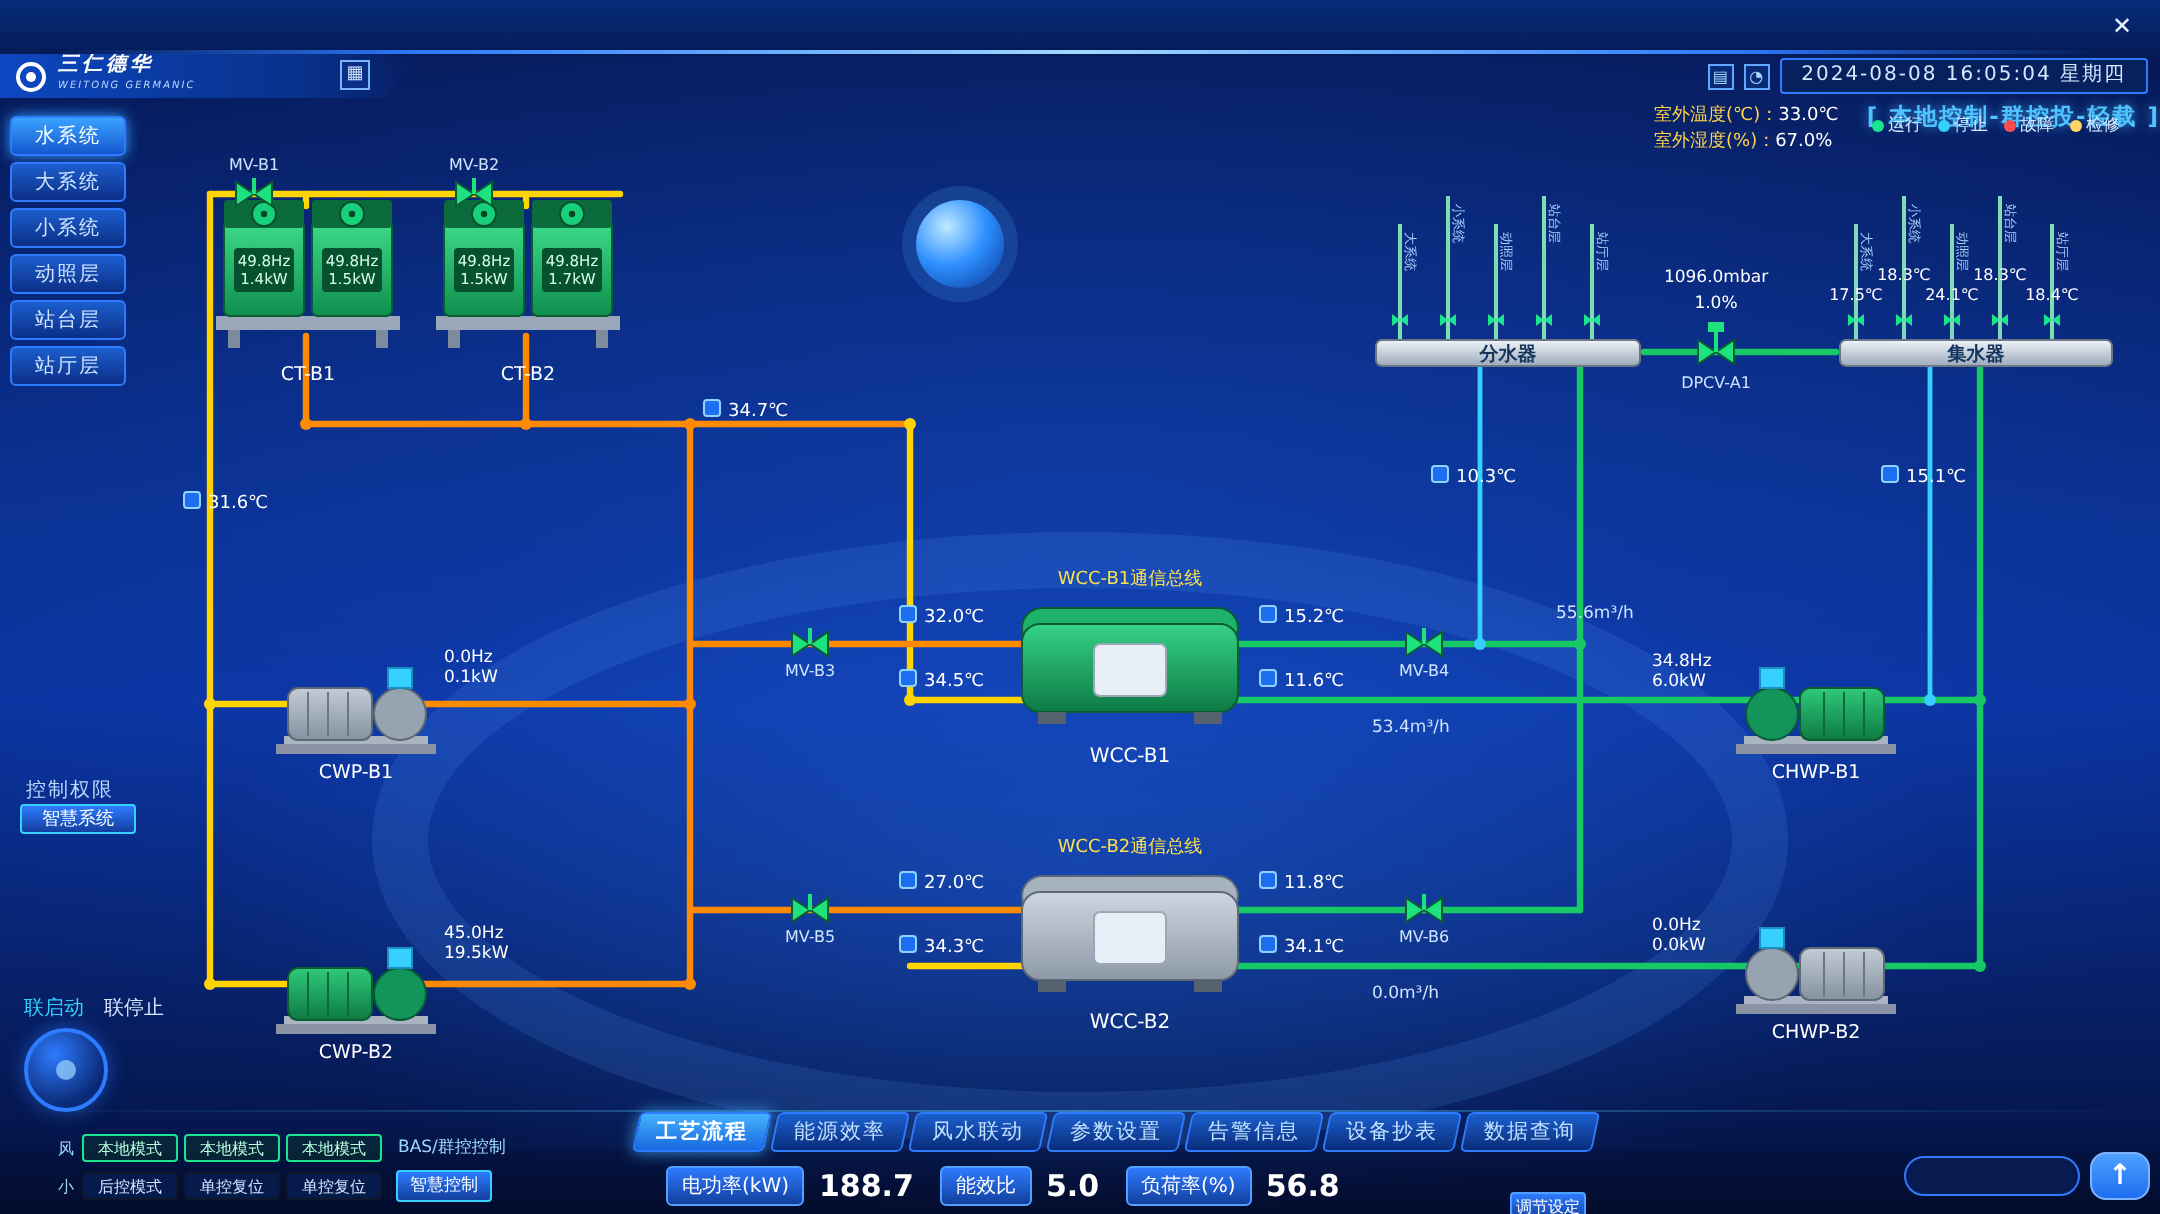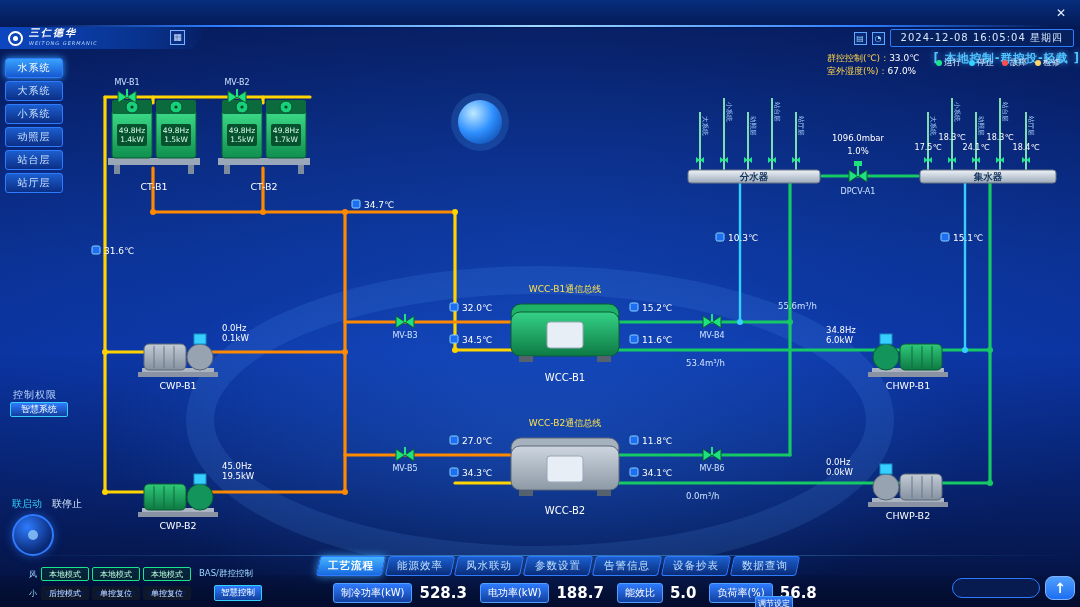--- a/index.html
+++ b/index.html
@@ -83,24 +83,24 @@
   .metric{display:flex;align-items:center;gap:7px;}
   .metric-label{background:linear-gradient(180deg,#2e7bff,#123f9e);border:1px solid #4fa0ff;border-radius:3px;
     font-size:10px;padding:2px 7px;color:#fff;white-space:nowrap;}
   .metric-value{font-size:15px;font-weight:bold;color:#fff;}
   .mode-panel{position:absolute;left:28px;top:567px;font-size:8px;}
   .mode-row{display:flex;align-items:center;gap:3px;margin-bottom:4px;}
   .row-label{width:10px;color:#9fd8ff;font-size:8px;text-align:center;}
   .mode-btn{width:48px;height:14px;font-size:8px;display:flex;align-items:center;justify-content:center;
     cursor:pointer;border-radius:2px;white-space:nowrap;}
   .mode-btn.green{border:1px solid #19e68c;color:#baffdd;background:rgba(10,60,40,.4);}
-  .mode-btn.blue{border:5px solid #0f172a;color:#cfe4ff;background:rgba(10,40,100,.5);}
+  .mode-btn.blue{border:1px solid #0f172a;color:#cfe4ff;background:rgba(10,40,100,.5);}
   .bas-label{color:#9fd8ff;font-size:8.5px;margin-left:5px;white-space:nowrap;}
   .smart-pill{background:linear-gradient(180deg,#2e7bff,#123f9e);border:1px solid #35d0ff;color:#fff;
-    font-size:8.5px;padding:1px 6px;border-radius:2px;margin-left:20px;cursor:pointer;white-space:nowrap;}
+    font-size:8.5px;padding:1px 6px;border-radius:2px;margin-left:4px;cursor:pointer;white-space:nowrap;}
   .adjust-pill{position:absolute;left:755px;top:596px;background:linear-gradient(180deg,#2e7bff,#123f9e);
     border:1px solid #4fa0ff;border-radius:2px;font-size:8px;color:#fff;padding:1px 2px;cursor:pointer;}
   .cmd-input{position:absolute;left:952px;top:578px;width:88px;height:20px;border-radius:10px;
     background:#081b50;border:1px solid #2e7bff;color:#cfe4ff;font-size:10px;padding:0 8px;outline:none;}
   .send-btn{position:absolute;left:1045px;top:576px;width:30px;height:24px;border-radius:8px;border:1px solid #7db4ff;
     background:linear-gradient(180deg,#4fa0ff,#1d6ef0);color:#fff;font-size:14px;font-weight:bold;
     display:flex;align-items:center;justify-content:center;cursor:pointer;}
 </style>
 </head>
 <body>
@@ -112,25 +112,25 @@
   <span class="logo-mark"></span>
   <span class="logo-text">
     <div class="logo-main">三仁德华</div>
     <div class="logo-sub">WEITONG GERMANIC</div>
   </span>
 </div>
 <div class="grid-btn">▦</div>
 <div class="datetime-wrap">
   <span class="mini-icon">▤</span>
   <span class="mini-icon">◔</span>
-  <span class="datetime-pill">2024-12-08 16:05:04 星期四</span>
+  <span class="datetime-pill">2024-08-08 16:05:04 星期四</span>
 </div>
 <div class="mode-banner">[ 本地控制-群控投-轻载 ]</div>
 <div class="weather">
-  <div><span class="lbl">群控控制(℃)：</span><span class="val">33.0℃</span></div>
+  <div><span class="lbl">室外温度(℃)：</span><span class="val">33.0℃</span></div>
   <div><span class="lbl">室外湿度(%)：</span><span class="val">67.0%</span></div>
 </div>
 <div class="legend">
   <span class="legend-item">
       <span class="dot dot0"></span>
       <span>运行</span>
     </span>
   <span class="legend-item">
       <span class="dot dot1"></span>
       <span>停止</span>
@@ -524,24 +524,20 @@
   <div class="tab">
       <span>设备抄表</span>
     </div>
   <div class="tab">
       <span>数据查询</span>
     </div>
 </div>
 
 <div class="metrics">
   <div class="metric">
-    <span class="metric-label">制冷功率(kW)</span>
-    <span class="metric-value">528.3</span>
-  </div>
-  <div class="metric">
     <span class="metric-label">电功率(kW)</span>
     <span class="metric-value">188.7</span>
   </div>
   <div class="metric">
     <span class="metric-label">能效比</span>
     <span class="metric-value">5.0</span>
   </div>
   <div class="metric">
     <span class="metric-label">负荷率(%)</span>
     <span class="metric-value">56.8</span>

